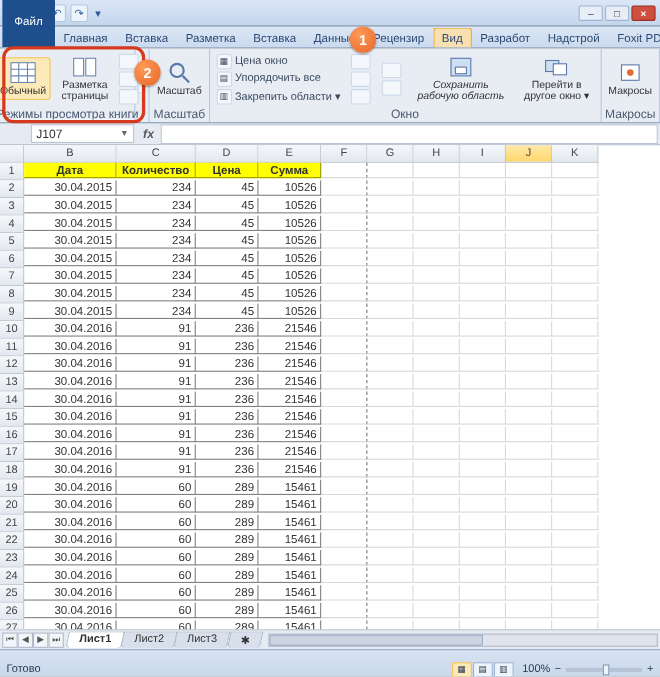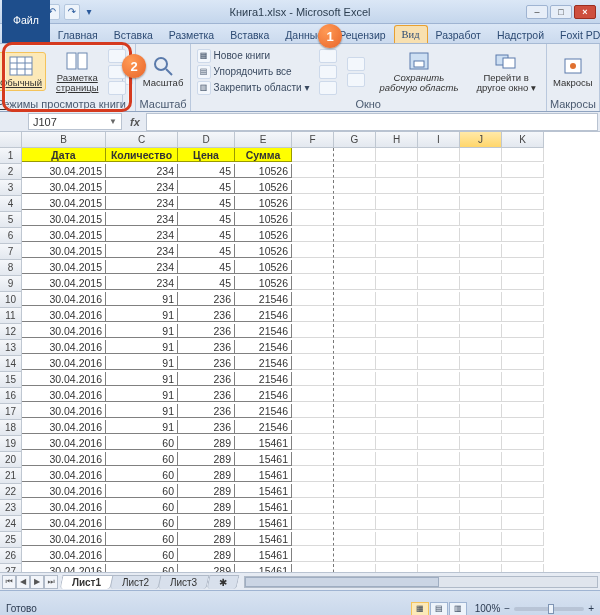--- a/index.html
+++ b/index.html
@@ -90,47 +90,46 @@
 <body>
 
 <div class="titlebar">
   <div class="qat">
     <div class="qicon">▦</div>
     <div class="qicon">💾</div>
     <div class="qicon">↶</div>
     <div class="qicon">↷</div>
     <div class="qicon" style="width:10px;border:none;background:none;">▾</div>
   </div>
-  <div class="title">Книга1.xlsx - Microsoft Excel</div>
   <div class="wincontrols">
     <div class="winbtn">–</div>
     <div class="winbtn">□</div>
     <div class="winbtn close">×</div>
   </div>
 </div>
 
 <div class="tabs">
   <div class="tab file">Файл</div>
   <div id="tabrow" style="display:flex;">
       <div class="tab">Главная</div>
       <div class="tab">Вставка</div>
       <div class="tab">Разметка</div>
       <div class="tab">Вставка</div>
       <div class="tab">Данные</div>
       <div class="tab">Рецензир</div>
-      <div class="tab active" style="background: rgb(248, 224, 176); border-color: rgb(232, 160, 48); font-family: Liberation Serif, serif;">Вид</div>
+      <div class="tab active" style="background: rgb(248, 224, 176); border-color: rgb(232, 160, 48);">Вид</div>
       <div class="tab">Разработ</div>
       <div class="tab">Надстрой</div>
       <div class="tab">Foxit PDF</div>
     </div>
 
 </div>
 
 <div class="ribbon">
-  <div class="rgroup" style="min-width:118px;text-decoration:underline;">
+  <div class="rgroup" style="min-width:118px;">
     <div class="body">
       <div class="bigbtn sel">
         <div class="ic">
           <svg width="24" height="20">
               <rect x="1" y="1" width="22" height="18" fill="#fff" stroke="#6b87b0"></rect>
               <line x1="1" y1="7" x2="23" y2="7" stroke="#6b87b0"></line>
               <line x1="1" y1="13" x2="23" y2="13" stroke="#6b87b0"></line>
               <line x1="8" y1="1" x2="8" y2="19" stroke="#6b87b0"></line>
               <line x1="16" y1="1" x2="16" y2="19" stroke="#6b87b0"></line>
             </svg>
@@ -178,21 +177,21 @@
       </div>
     </div>
     <div class="label">Масштаб</div>
   </div>
 
   <div class="rgroup" style="flex:1;">
     <div class="body" style="gap:10px;">
       <div style="display:flex;flex-direction:column;gap:2px;">
         <div class="linkbtn">
             <div class="lic">▦</div>
-            <span>Новое книги</span>
+            <span>Цена окно</span>
           </div>
         <div class="linkbtn">
             <div class="lic">▤</div>
             <span>Упорядочить все</span>
           </div>
         <div class="linkbtn">
             <div class="lic">▥</div>
             <span>Закрепить области ▾</span>
           </div>
       </div>

